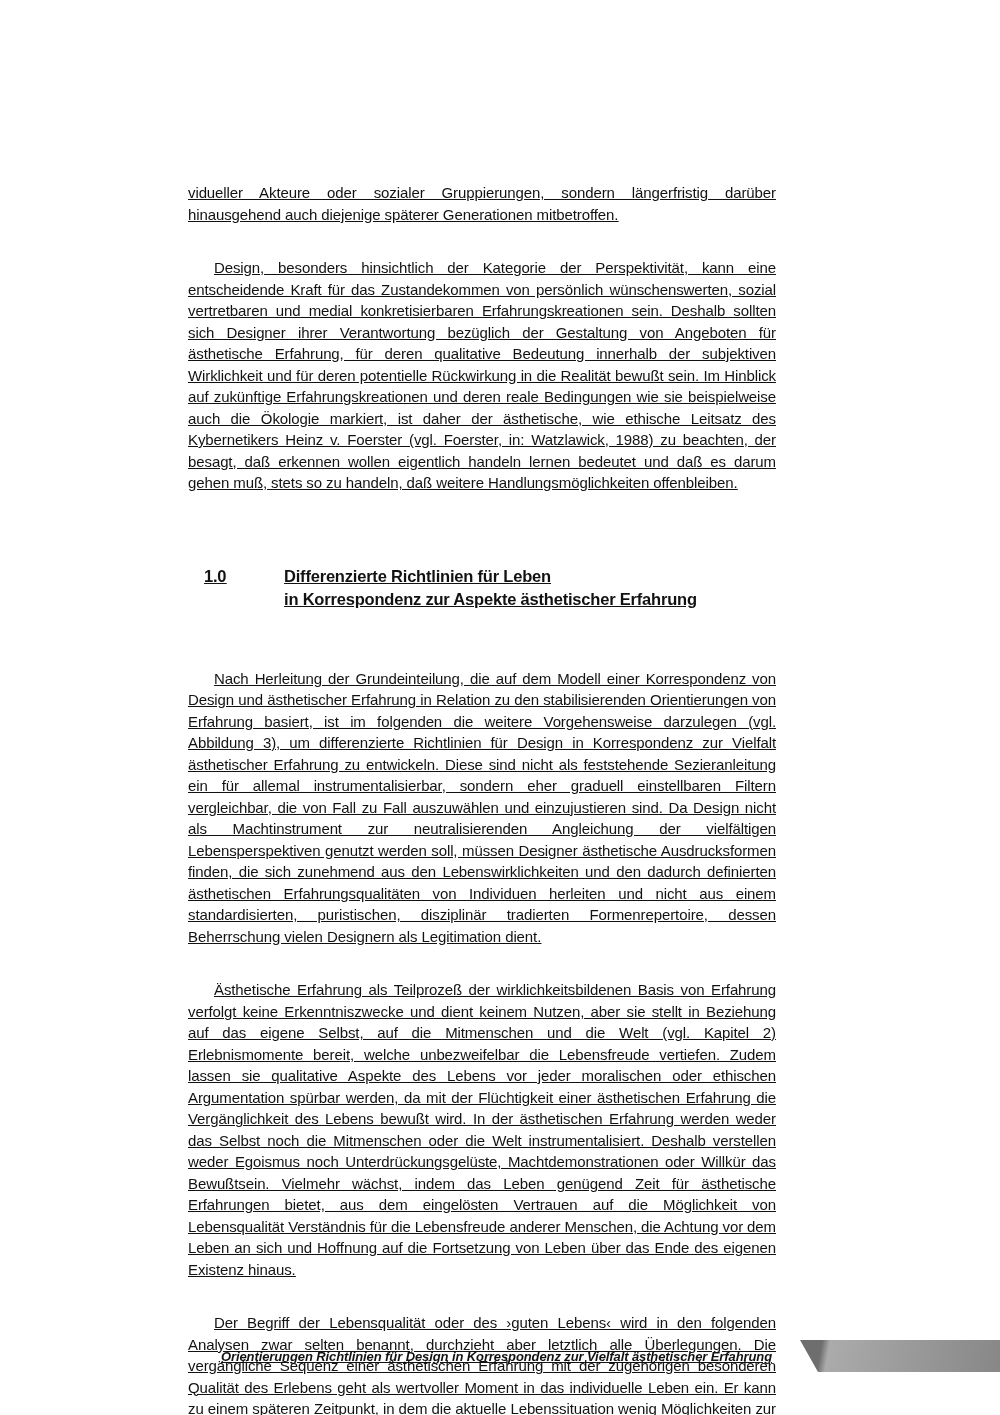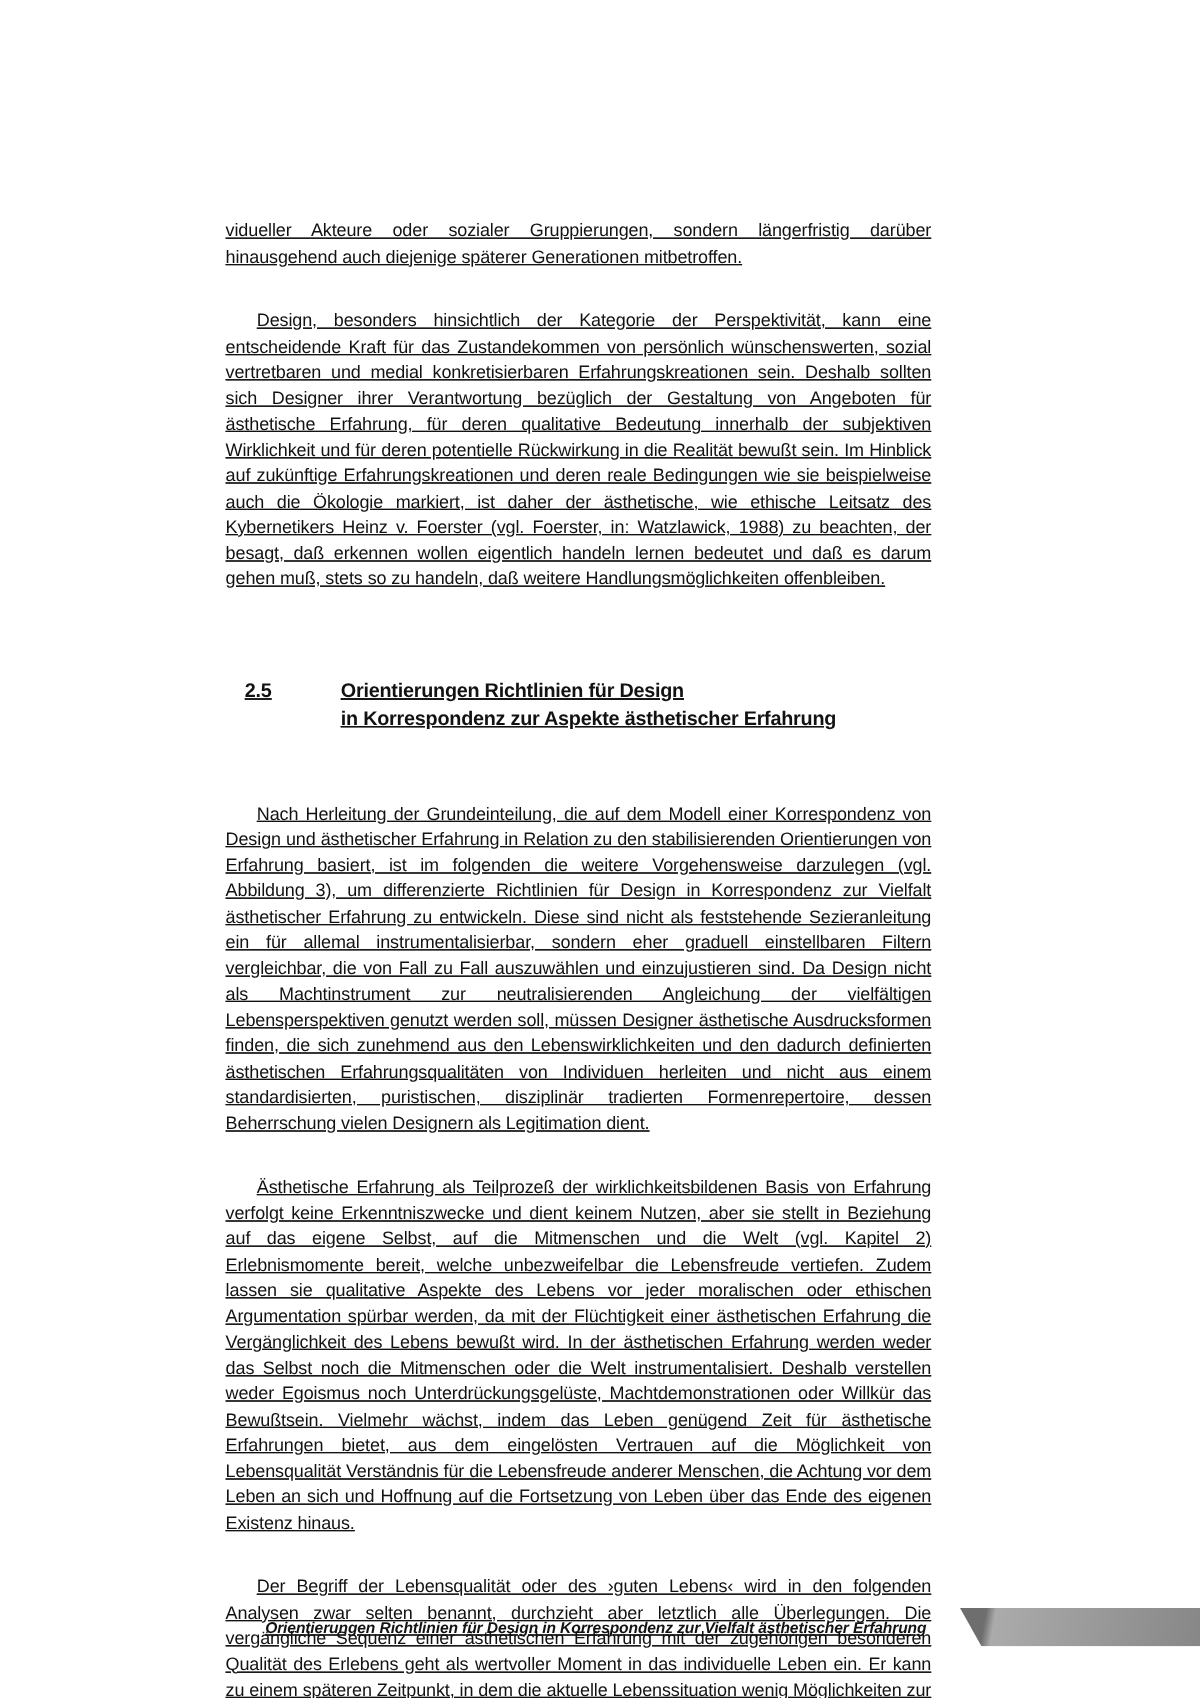--- a/index.html
+++ b/index.html
@@ -76,23 +76,23 @@
 
 <div class="page">
 
   <div class="content">
 
     <p class="body-par">vidueller Akteure oder sozialer Gruppierungen, sondern längerfristig darüber hinausgehend auch diejenige späterer Generationen mitbetroffen.</p>
 
     <p class="body-par indent">Design, besonders hinsichtlich der Kategorie der Perspektivität, kann eine entscheidende Kraft für das Zustandekommen von persönlich wünschenswerten, sozial vertretbaren und medial konkretisierbaren Erfahrungskreationen sein. Deshalb sollten sich Designer ihrer Verantwortung bezüglich der Gestaltung von Angeboten für ästhetische Erfahrung, für deren qualitative Bedeutung innerhalb der subjektiven Wirklichkeit und für deren potentielle Rückwirkung in die Realität bewußt sein. Im Hinblick auf zukünftige Erfahrungskreationen und deren reale Bedingungen wie sie beispielweise auch die Ökologie markiert, ist daher der ästhetische, wie ethische Leitsatz des Kybernetikers Heinz v. Foerster (vgl. Foerster, in: Watzlawick, 1988) zu beachten, der besagt, daß erkennen wollen eigentlich handeln lernen bedeutet und daß es darum gehen muß, stets so zu handeln, daß weitere Handlungsmöglichkeiten offenbleiben.</p>
 
     <div class="heading">
-      <span class="h-num">2.5</span>
+      <span class="h-num">1.0</span>
       <span class="h-lines">
-        <span>Orientierungen Richtlinien für Design</span><br>
+        <span>Differenzierte Richtlinien für Leben</span><br>
         <span>in Korrespondenz zur Aspekte ästhetischer Erfahrung</span>
       </span>
     </div>
 
     <p class="body-par indent">Nach Herleitung der Grundeinteilung, die auf dem Modell einer Korrespondenz von Design und ästhetischer Erfahrung in Relation zu den stabilisierenden Orientierungen von Erfahrung basiert, ist im folgenden die weitere Vorgehensweise darzulegen (vgl. Abbildung 3), um differenzierte Richtlinien für Design in Korrespondenz zur Vielfalt ästhetischer Erfahrung zu entwickeln. Diese sind nicht als feststehende Sezieranleitung ein für allemal instrumentalisierbar, sondern eher graduell einstellbaren Filtern vergleichbar, die von Fall zu Fall auszuwählen und einzujustieren sind. Da Design nicht als Machtinstrument zur neutralisierenden Angleichung der vielfältigen Lebensperspektiven genutzt werden soll, müssen Designer ästhetische Ausdrucksformen finden, die sich zunehmend aus den Lebenswirklichkeiten und den dadurch definierten ästhetischen Erfahrungsqualitäten von Individuen herleiten und nicht aus einem standardisierten, puristischen, disziplinär tradierten Formenrepertoire, dessen Beherrschung vielen Designern als Legitimation dient.</p>
 
     <p class="body-par indent">Ästhetische Erfahrung als Teilprozeß der wirklichkeitsbildenen Basis von Erfahrung verfolgt keine Erkenntniszwecke und dient keinem Nutzen, aber sie stellt in Beziehung auf das eigene Selbst, auf die Mitmenschen und die Welt (vgl. Kapitel 2) Erlebnismomente bereit, welche unbezweifelbar die Lebensfreude vertiefen. Zudem lassen sie qualitative Aspekte des Lebens vor jeder moralischen oder ethischen Argumentation spürbar werden, da mit der Flüchtigkeit einer ästhetischen Erfahrung die Vergänglichkeit des Lebens bewußt wird. In der ästhetischen Erfahrung werden weder das Selbst noch die Mitmenschen oder die Welt instrumentalisiert. Deshalb verstellen weder Egoismus noch Unterdrückungsgelüste, Machtdemonstrationen oder Willkür das Bewußtsein. Vielmehr wächst, indem das Leben genügend Zeit für ästhetische Erfahrungen bietet, aus dem eingelösten Vertrauen auf die Möglichkeit von Lebensqualität Verständnis für die Lebensfreude anderer Menschen, die Achtung vor dem Leben an sich und Hoffnung auf die Fortsetzung von Leben über das Ende des eigenen Existenz hinaus.</p>
 
     <p class="body-par indent">Der Begriff der Lebensqualität oder des ›guten Lebens‹ wird in den folgenden Analysen zwar selten benannt, durchzieht aber letztlich alle Überlegungen. Die vergängliche Sequenz einer ästhetischen Erfahrung mit der zugehörigen besonderen Qualität des Erlebens geht als wertvoller Moment in das individuelle Leben ein. Er kann zu einem späteren Zeitpunkt, in dem die aktuelle Lebenssituation wenig Möglichkeiten zur Entfaltung von ästhetischer Erfahrung anbietet, aus der Erinnerung lebendig werden und ein positives Lebensgefühl wach halten. Durch wiederholtes Erleben ver-</p>
 

